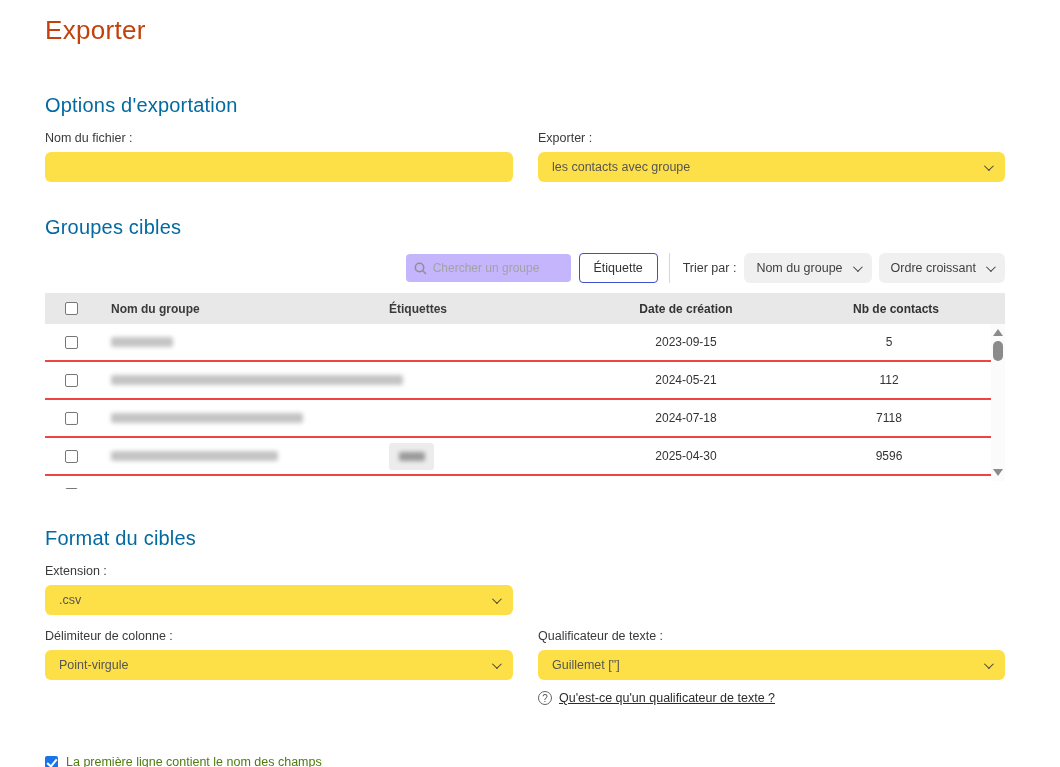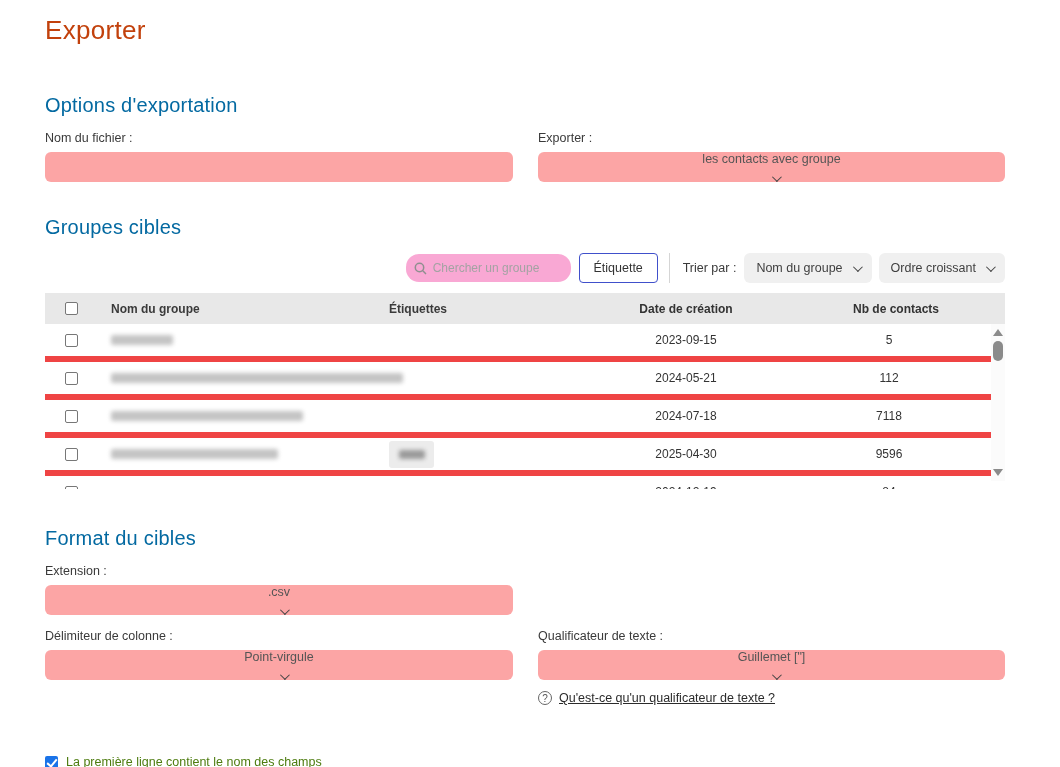--- a/index.html
+++ b/index.html
@@ -8,50 +8,50 @@
   .page { position:relative; width:1060px; height:767px; padding:15px 55px 0 45px; }
 
   .page-title { font-size:26px; font-weight:400; color:#c2410c; letter-spacing:.3px; }
   .section-h  { font-size:20px; font-weight:400; color:#0369a1; letter-spacing:.2px; }
 
   .opts-h { margin-top:48px; }
   .grid2 { display:flex; gap:25px; }
   .colL { width:468px; } .colR { width:467px; }
   .fld-label { font-size:12.5px; color:#3a3a3a; margin-top:14px; margin-bottom:7px; }
   .input, .select {
-    height:30px; background:#fca5a5; border-radius:6px; border:none;
-    display:flex; align-items:center; padding:0 14px; font-size:12.5px; color:#555;flex-direction:column;
+    height:30px; background:#fde047; border-radius:6px; border:none;
+    display:flex; align-items:center; padding:0 14px; font-size:12.5px; color:#555;
   }
   .select { justify-content:space-between; cursor:pointer; }
   .chev { width:7px; height:7px; border-right:1.6px solid #444; border-bottom:1.6px solid #444;
           transform:rotate(45deg) translateY(-2px); flex:0 0 auto; margin-left:8px; }
 
   .groups-h { margin-top:34px; }
   .toolbar { display:flex; align-items:center; justify-content:flex-end; margin-top:14px; height:30px; }
-  .searchbox { width:165px; height:28px; background:#f9a8d4; border-radius:13px;
+  .searchbox { width:165px; height:28px; background:#c4b5fd; border-radius:4px;
                display:flex; align-items:center; padding:0 8px; gap:6px; }
   .searchbox input { border:none; background:transparent; outline:none; width:120px;
                      font-size:12px; color:#444; font-family:"Liberation Sans",sans-serif; }
   .searchbox input::placeholder { color:#a3a3a3; }
   .tag-btn { margin-left:8px; width:79px; height:30px; background:#fff; border:1.5px solid #4050cb;
              border-radius:4px; font-size:12.5px; color:#333; display:flex; align-items:center;
              justify-content:center; cursor:pointer; }
   .vdiv { width:1px; height:30px; background:#d5d5d5; margin:0 13px 0 11px; }
   .sort-label { font-size:12.5px; color:#3a3a3a; margin-right:8px; }
   .pill { height:30px; background:#f0f0f0; border-radius:6px; display:flex; align-items:center;
           padding:0 12px; font-size:12.5px; color:#3f3f3f; cursor:pointer; }
   .pill + .pill { margin-left:7px; }
   .pill .chev { margin-left:10px; }
 
   .table { margin-top:10px; width:960px; }
   .thead { display:flex; align-items:center; height:31px; background:#e8e8e8; font-size:12px;
            font-weight:bold; color:#3a3a3a; }
   .tbody { height:165px; overflow:hidden; position:relative; }
   .rows { width:946px; }
-  .trow { display:flex; align-items:center; height:38px; border-bottom:6px solid #ef4444; background:#fff; }
+  .trow { display:flex; align-items:center; height:38px; border-bottom:2px solid #ef4444; background:#fff; }
   .c-check { width:53px; display:flex; justify-content:center; }
   .c-name  { width:278px; padding-left:13px; }
   .c-tags  { width:207px; padding-left:13px; }
   .c-date  { width:206px; text-align:center; font-size:12px; color:#333; }
   .c-nb    { width:200px; text-align:center; font-size:12px; color:#333; }
   .thead .c-nb { width:214px; }
   .thead .c-name, .thead .c-tags { padding-left:13px; }
 
   .cb { width:13px; height:13px; border:1.5px solid #777; border-radius:2px; background:#fff;
         display:inline-block; cursor:pointer; }

